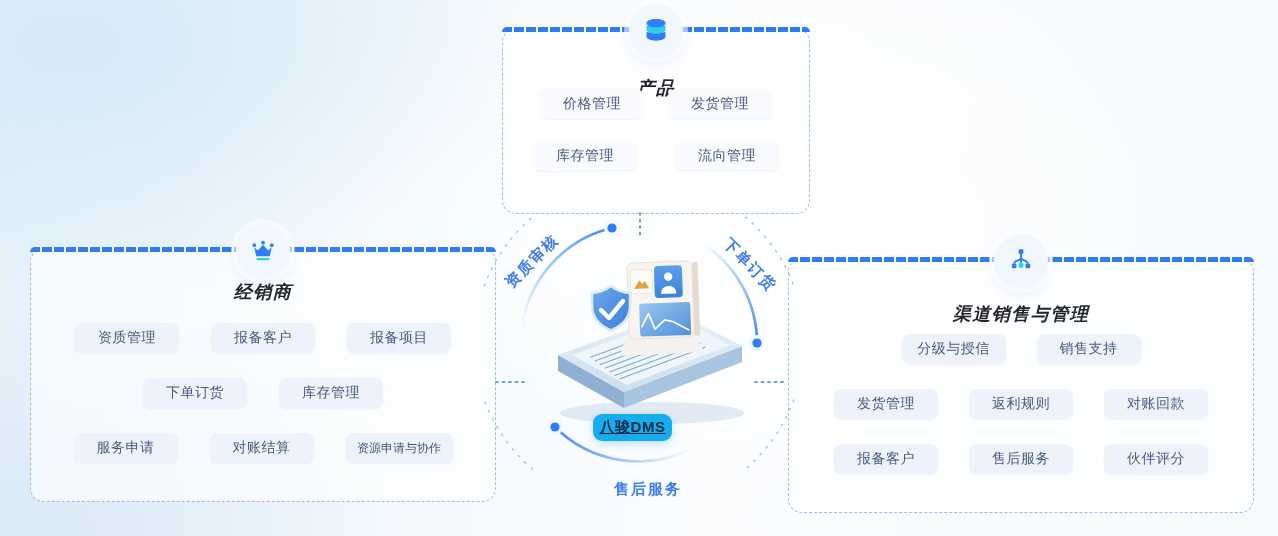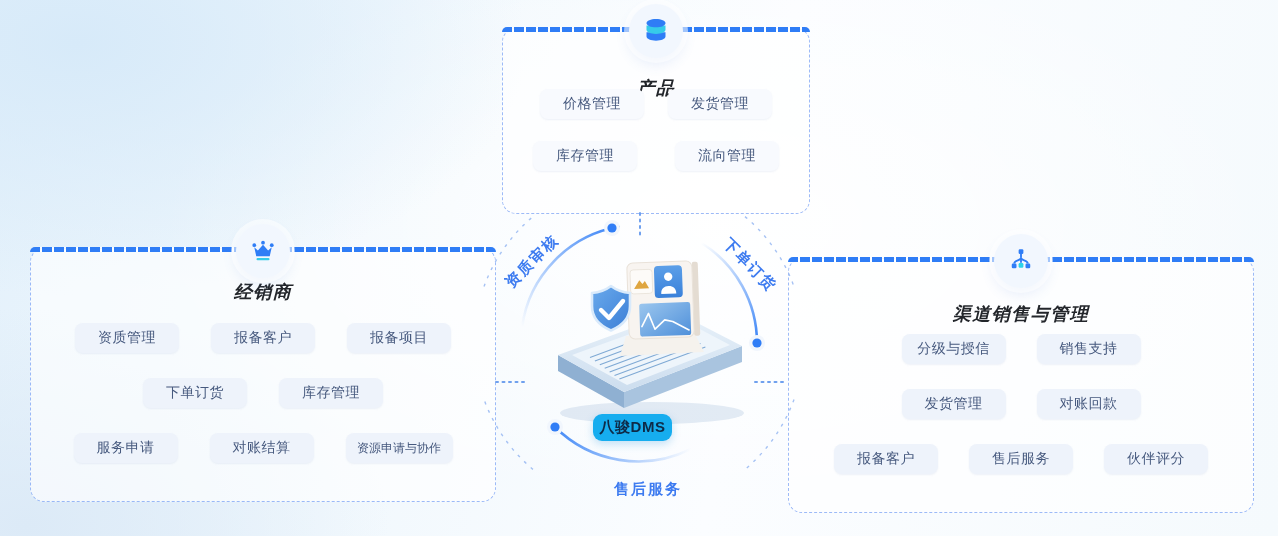--- a/index.html
+++ b/index.html
@@ -64,20 +64,21 @@
     width:84px;height:22px;display:flex;align-items:center;justify-content:center;white-space:nowrap;
   }
   .arc-label.tl{left:490px;top:250px;transform:rotate(-45deg);}
   .arc-label.tr{left:708px;top:254px;transform:rotate(45deg);}
   .arc-label.bottom{left:606px;top:478px;transform:none;}
   .hub-pill{
     position:absolute;left:593px;top:414px;width:79px;height:27px;border-radius:9px;
     background:#16adef;color:#0e2a47;font-size:15px;font-weight:700;
     display:flex;align-items:center;justify-content:center;letter-spacing:.5px;
     box-shadow:0 3px 8px rgba(22,140,220,.25);
+    text-decoration:underline;
   }
 </style>
 </head>
 <body>
 
 <div class="stage">
 
   <section class="panel panel-product">
     <div class="icon-circle">
       <svg viewBox="0 0 24 24" width="30" height="30" aria-hidden="true">
@@ -139,20 +140,21 @@
         <rect x="10.1" y="13.5" width="3.8" height="3.8" rx="1" fill="#2bd3ea"></rect>
       </svg>
     </div>
     <h2 class="panel-title">渠道销售与管理</h2>
     <div class="chip-row row-1">
       <div class="chip">分级与授信</div>
       <div class="chip">销售支持</div>
     </div>
     <div class="chip-row row-2">
       <div class="chip">发货管理</div>
+      <div class="chip">返利规则</div>
       <div class="chip">对账回款</div>
     </div>
     <div class="chip-row row-3">
       <div class="chip">报备客户</div>
       <div class="chip">售后服务</div>
       <div class="chip">伙伴评分</div>
     </div>
   </section>
 
   <svg class="hub-svg" viewBox="0 0 330 320" aria-hidden="true">

